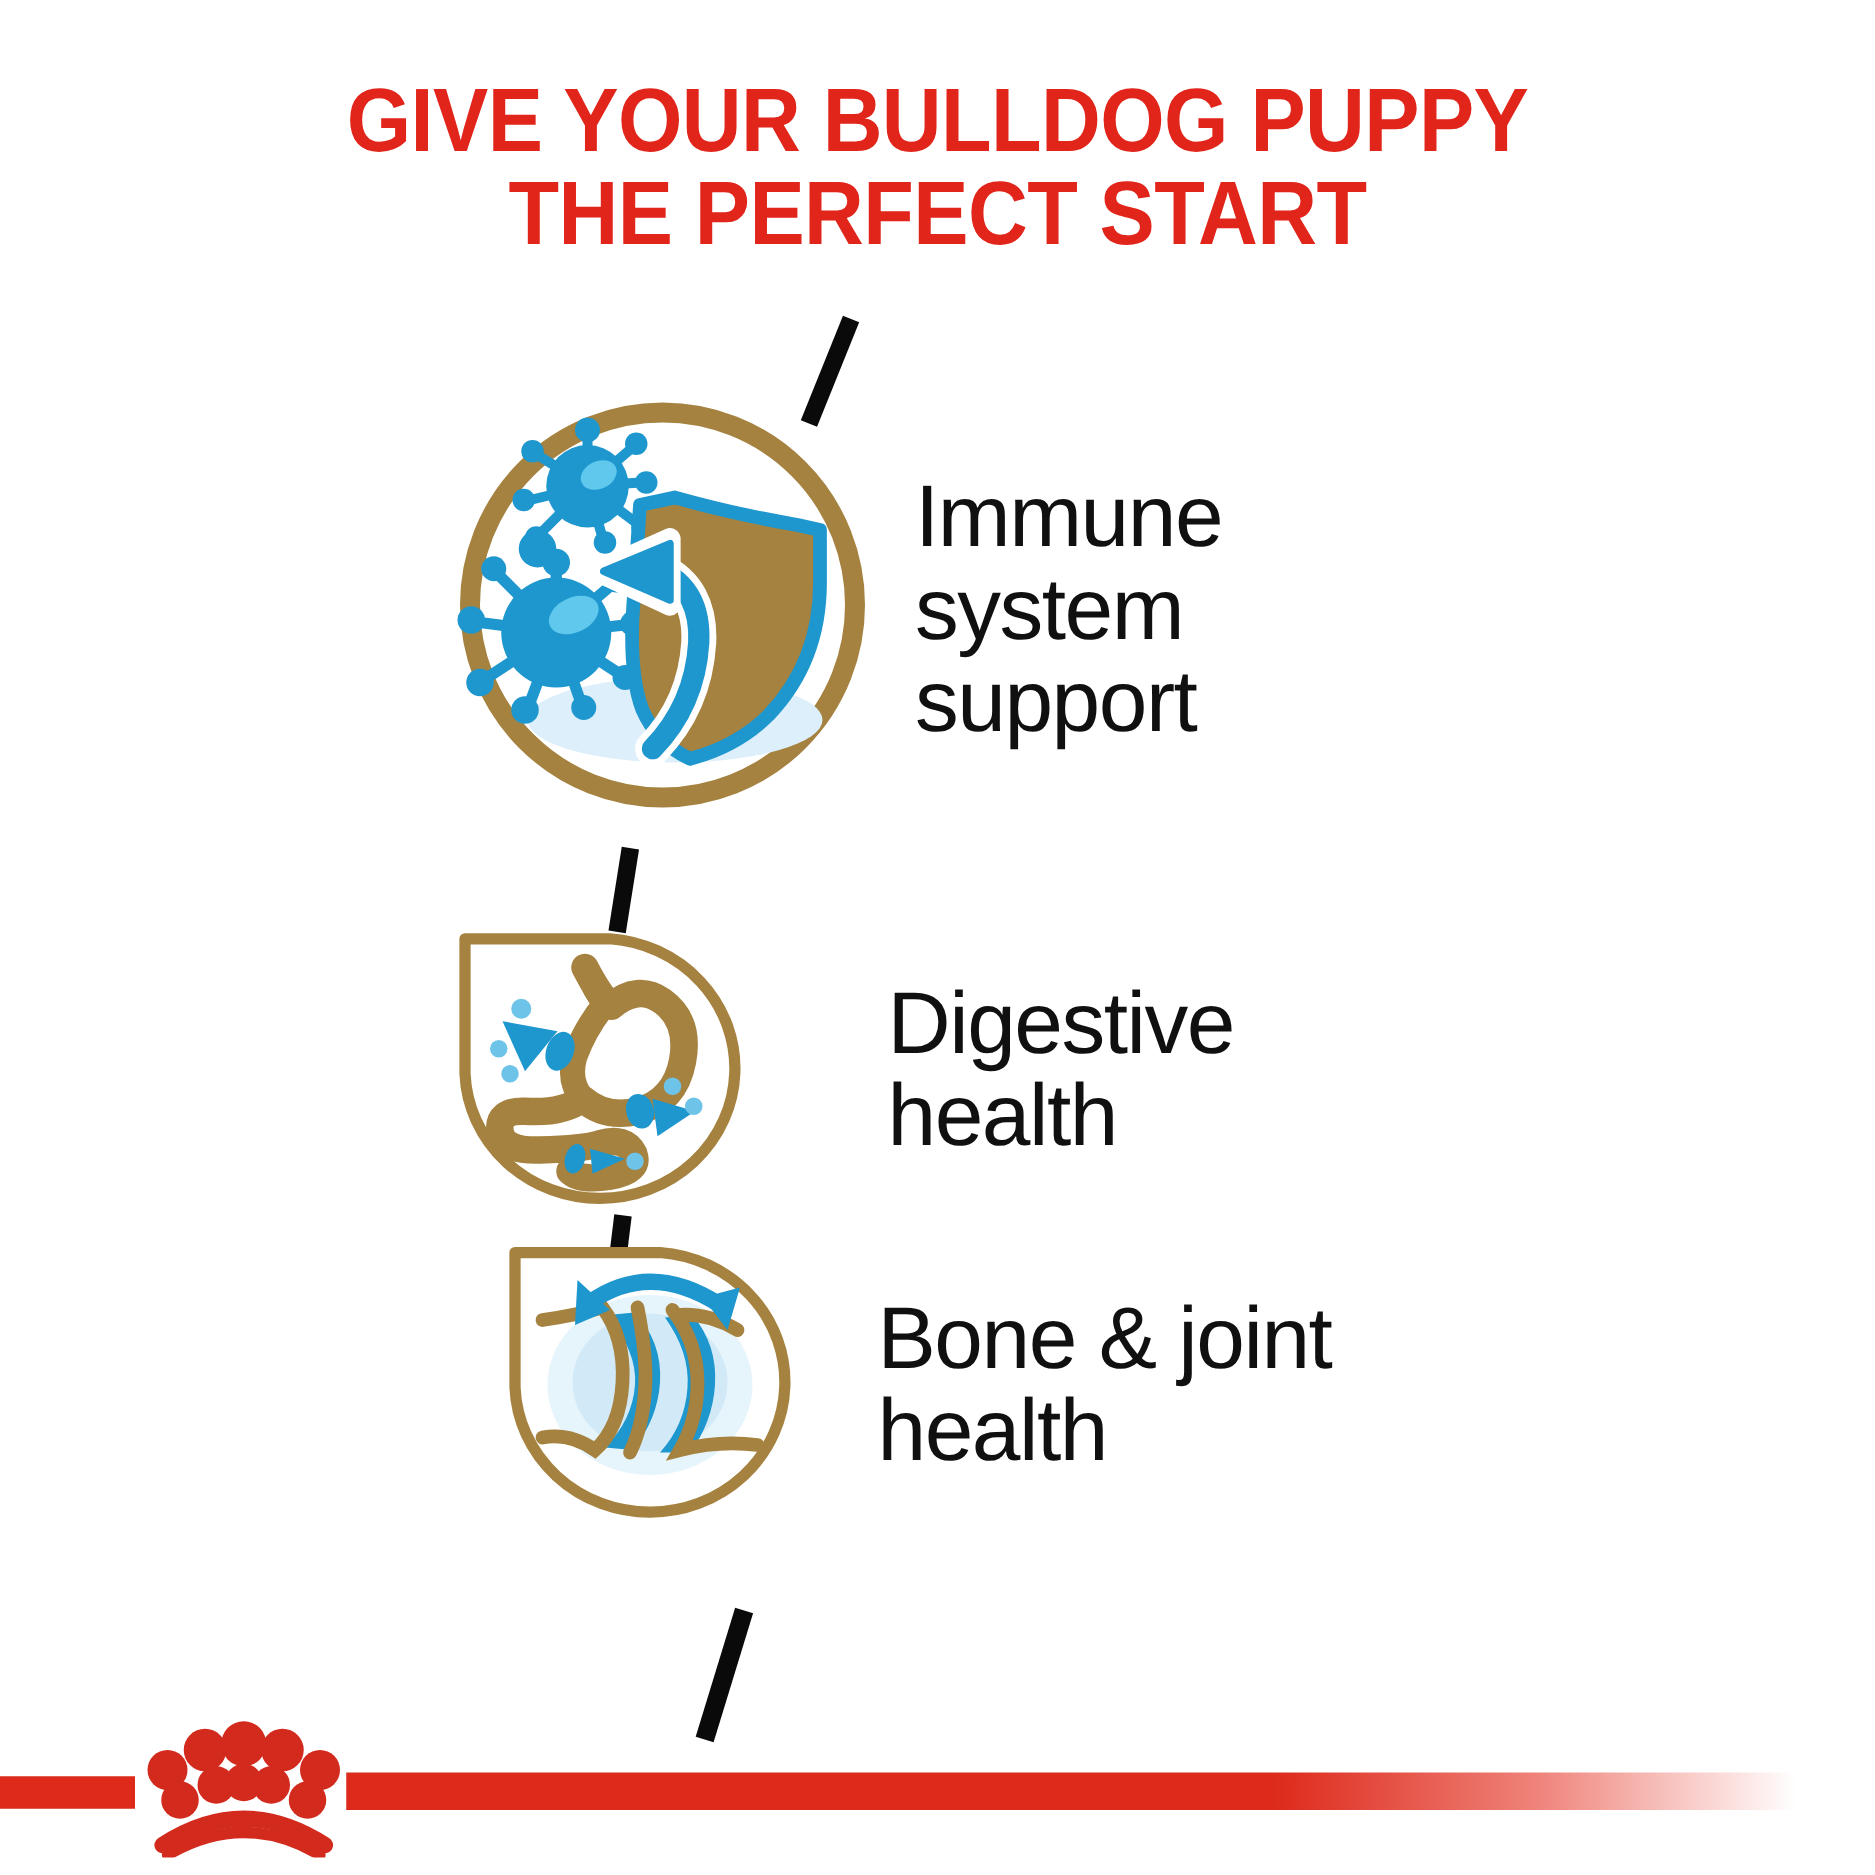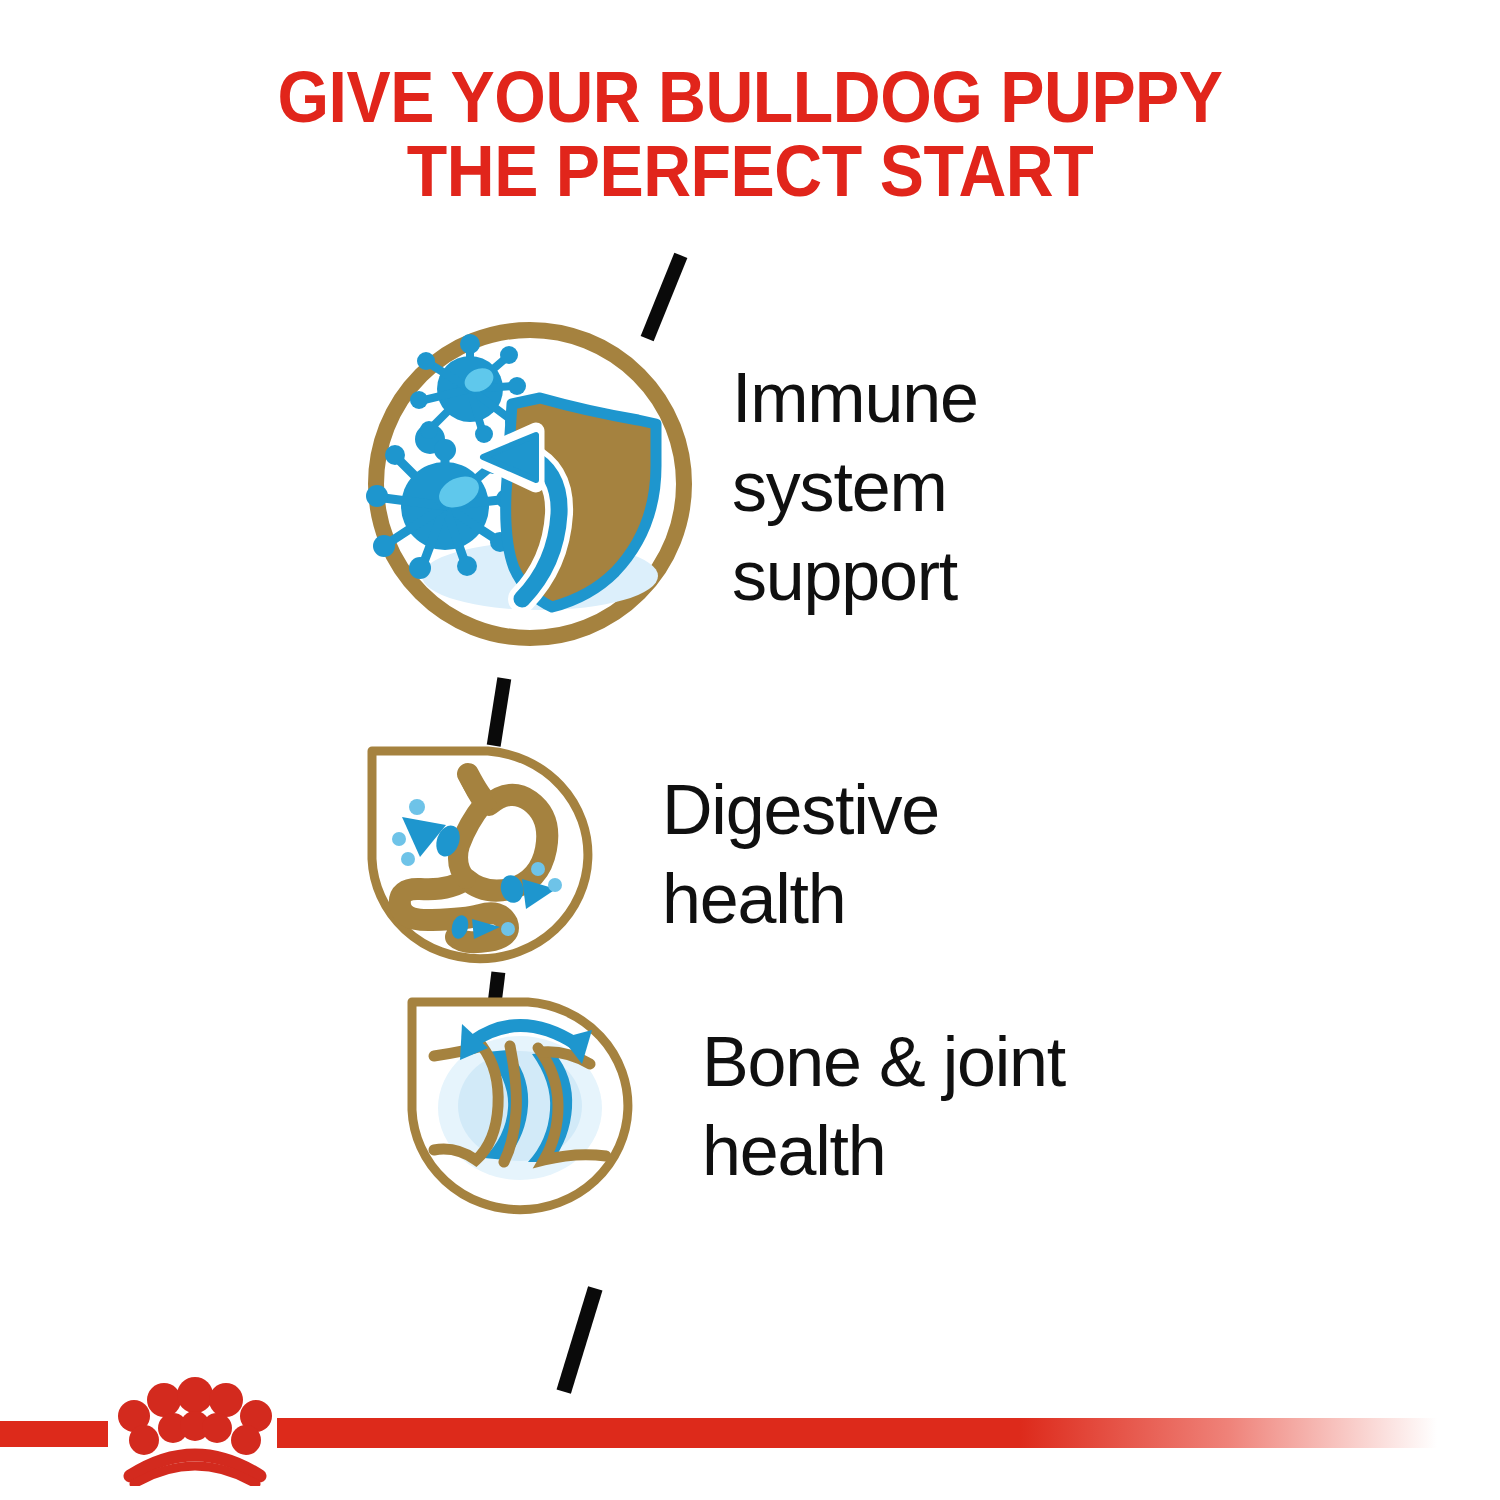--- a/index.html
+++ b/index.html
@@ -49,27 +49,27 @@
   }
   .feature-icon {
     position: relative;
     flex: none;
   }
   .feature-label {
     color: #101010;
     font-family: "Liberation Sans", sans-serif;
     font-weight: 400;
     font-size: 70px;
-    line-height: 89px;
+    line-height: 74px;
     letter-spacing: -1.2px;
     white-space: pre-line;
   }
 
   #row-immune   { left: 360px; top: 300px; }
-  #row-digest   { left: 360px; top: 725px; }
+  #row-digest   { left: 360px; top: 725px; gap: 48px; }
   #row-bone     { left: 400px; top: 976px; }
 
   #row-immune .feature-label { margin-left: 32px; margin-top: 6px; }
   #row-digest .feature-label { margin-left: 62px; margin-top: 2px; }
   #row-bone   .feature-label { margin-left: 62px; margin-top: 4px; }
 
   
   .dash {
     position: absolute;
     background: #0a0a0a;

